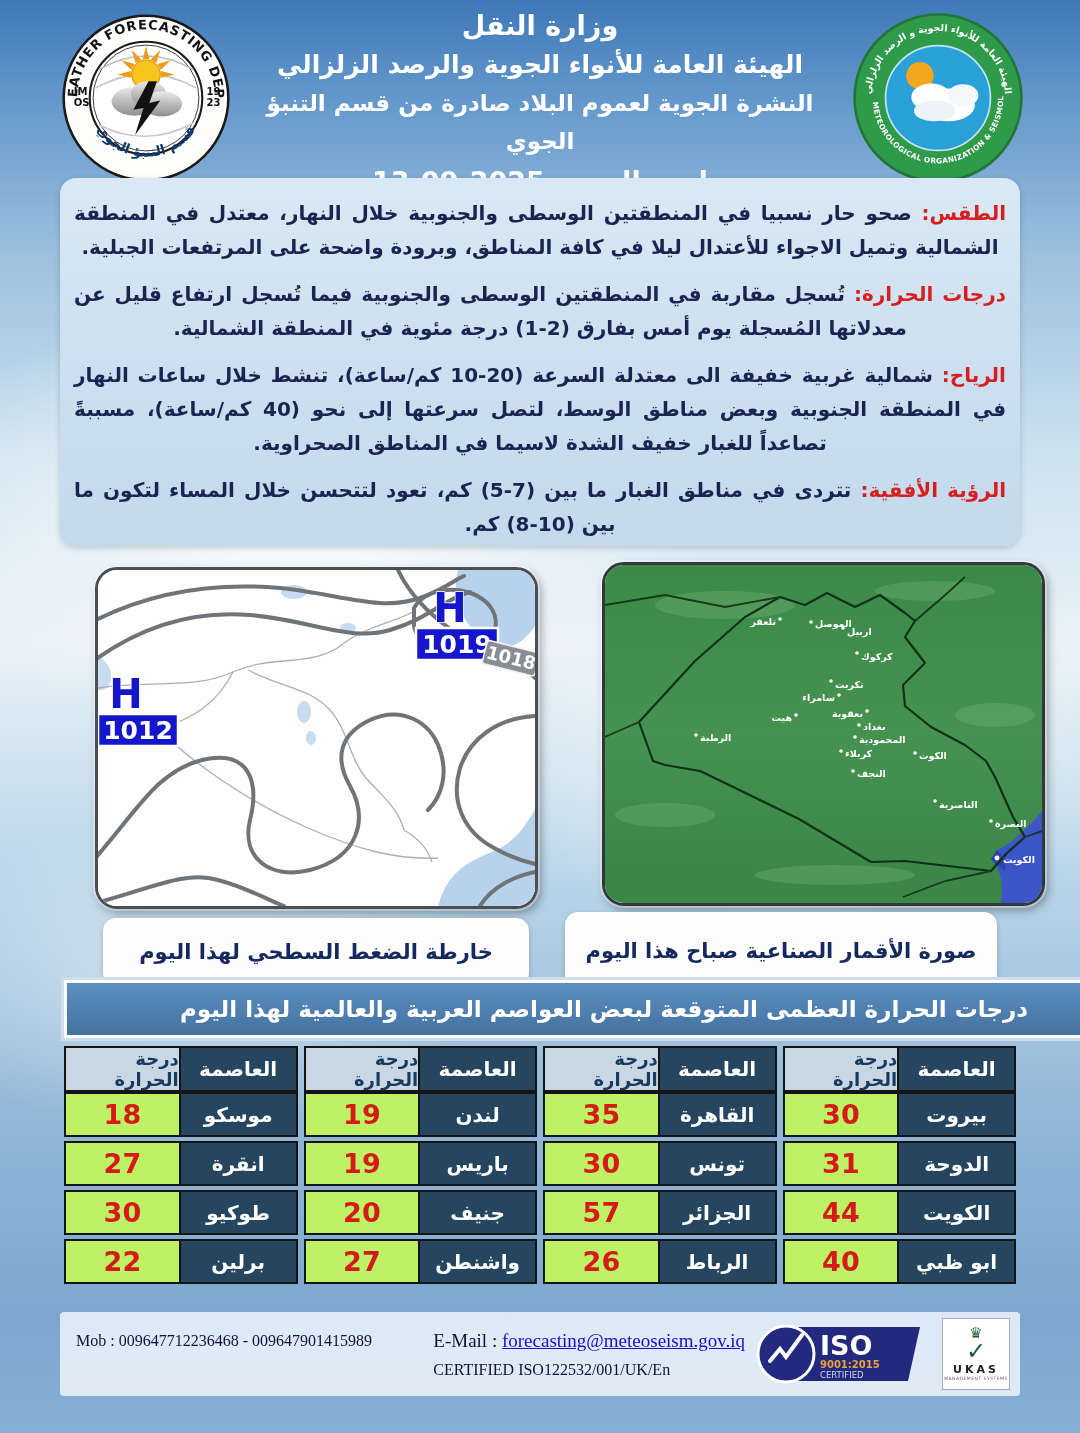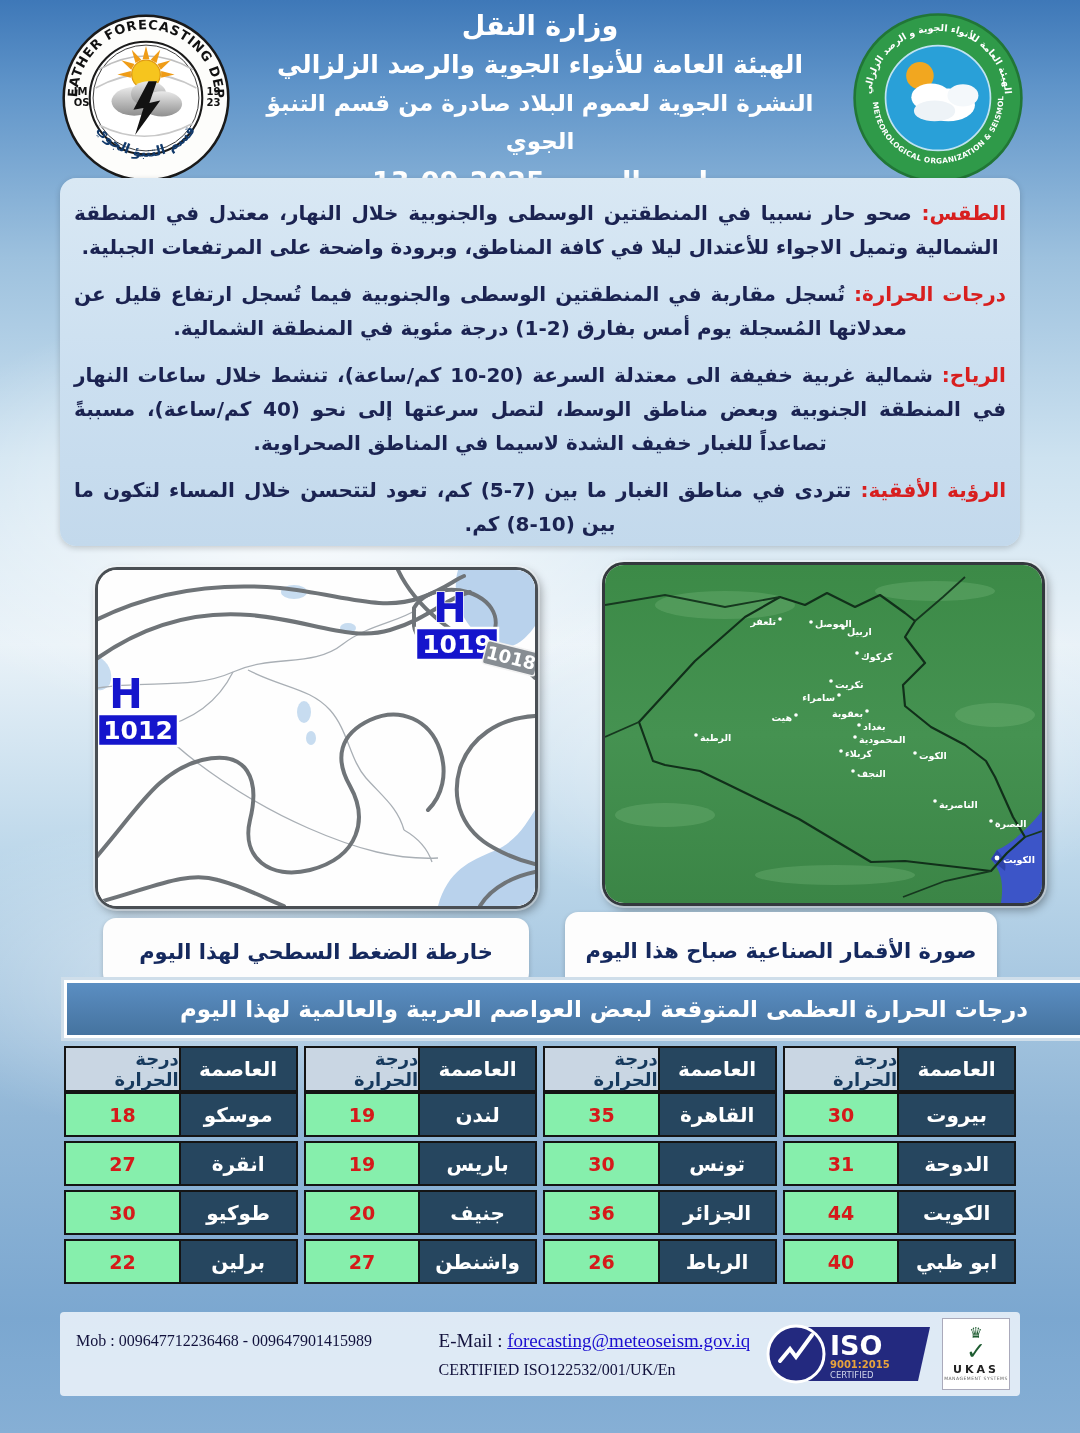--- a/index.html
+++ b/index.html
@@ -53,38 +53,38 @@
     display:grid;grid-template-columns:repeat(4,1fr);
     grid-template-rows:42px repeat(4,45px);
     column-gap:6px;row-gap:4px;direction:rtl;
   }
   .pair{display:grid;grid-template-columns:1fr 1fr;}
   .pair>div{
     border:2px solid #141414;display:flex;align-items:center;justify-content:center;
     font-weight:bold;
   }
   .pair>.cap{background:#26465f;color:#fff;font-size:20px;border-left:none;direction:rtl;}
-  .pair>.tmp{background:#86efac;color:#d51a1a;font-size:19px;}
+  .pair>.tmp{background:#bef264;color:#d51a1a;font-size:27px;}
   .pair.hd>.cap{font-size:20px;}
   .pair.hd>.tmp{background:#c9d6e3;color:#173a5e;font-size:18px;direction:rtl;}
   
   .footer{
     left:60px;top:1312px;width:960px;height:84px;border-radius:4px;
     background:rgba(236,243,249,.88);
     display:flex;align-items:center;box-sizing:border-box;padding:6px 10px 6px 16px;
     font-family:"Liberation Serif","DejaVu Serif",serif;color:#12123c;
   }
   .f-col1{width:370px;}
   .f-col1 .m{font-size:16px;margin-bottom:27px;}
   .f-col1 .i{font-size:15.5px;}
   .f-col2{width:330px;}
   .f-col2 .e{font-size:19px;margin-bottom:9px;}
   .f-col2 .c{font-size:16px;}
   .f-col2 a{color:#1a0dd0;text-decoration:underline;}
-  .f-logos{flex:1;display:flex;align-items:center;justify-content:flex-end;gap:8px;}
+  .f-logos{flex:1;display:flex;align-items:center;justify-content:flex-end;gap:18px;}
   .ukas{
     width:68px;height:72px;background:#fff;border:1px solid #aab;box-sizing:border-box;
     display:flex;flex-direction:column;align-items:center;justify-content:center;line-height:1;
     font-family:"DejaVu Sans",sans-serif;
   }
   .ukas .crown{color:#1e5c31;font-size:15px;}
   .ukas .check{color:#1e5c31;font-size:24px;font-weight:bold;margin:-2px 0 1px;}
   .ukas .t{font-size:11px;font-weight:bold;letter-spacing:3px;color:#222;}
   .ukas .s{font-size:4.5px;color:#666;margin-top:2px;letter-spacing:.5px;}
 </style>
@@ -358,21 +358,21 @@
       <div class="cap">انقرة</div>
       <div class="tmp">27</div>
     </div>
 
   <div class="pair">
       <div class="cap">الكويت</div>
       <div class="tmp">44</div>
     </div>
   <div class="pair">
       <div class="cap">الجزائر</div>
-      <div class="tmp">36</div>
+      <div class="tmp">57</div>
     </div>
   <div class="pair">
       <div class="cap">جنيف</div>
       <div class="tmp">20</div>
     </div>
   <div class="pair">
       <div class="cap">طوكيو</div>
       <div class="tmp">30</div>
     </div>
 

